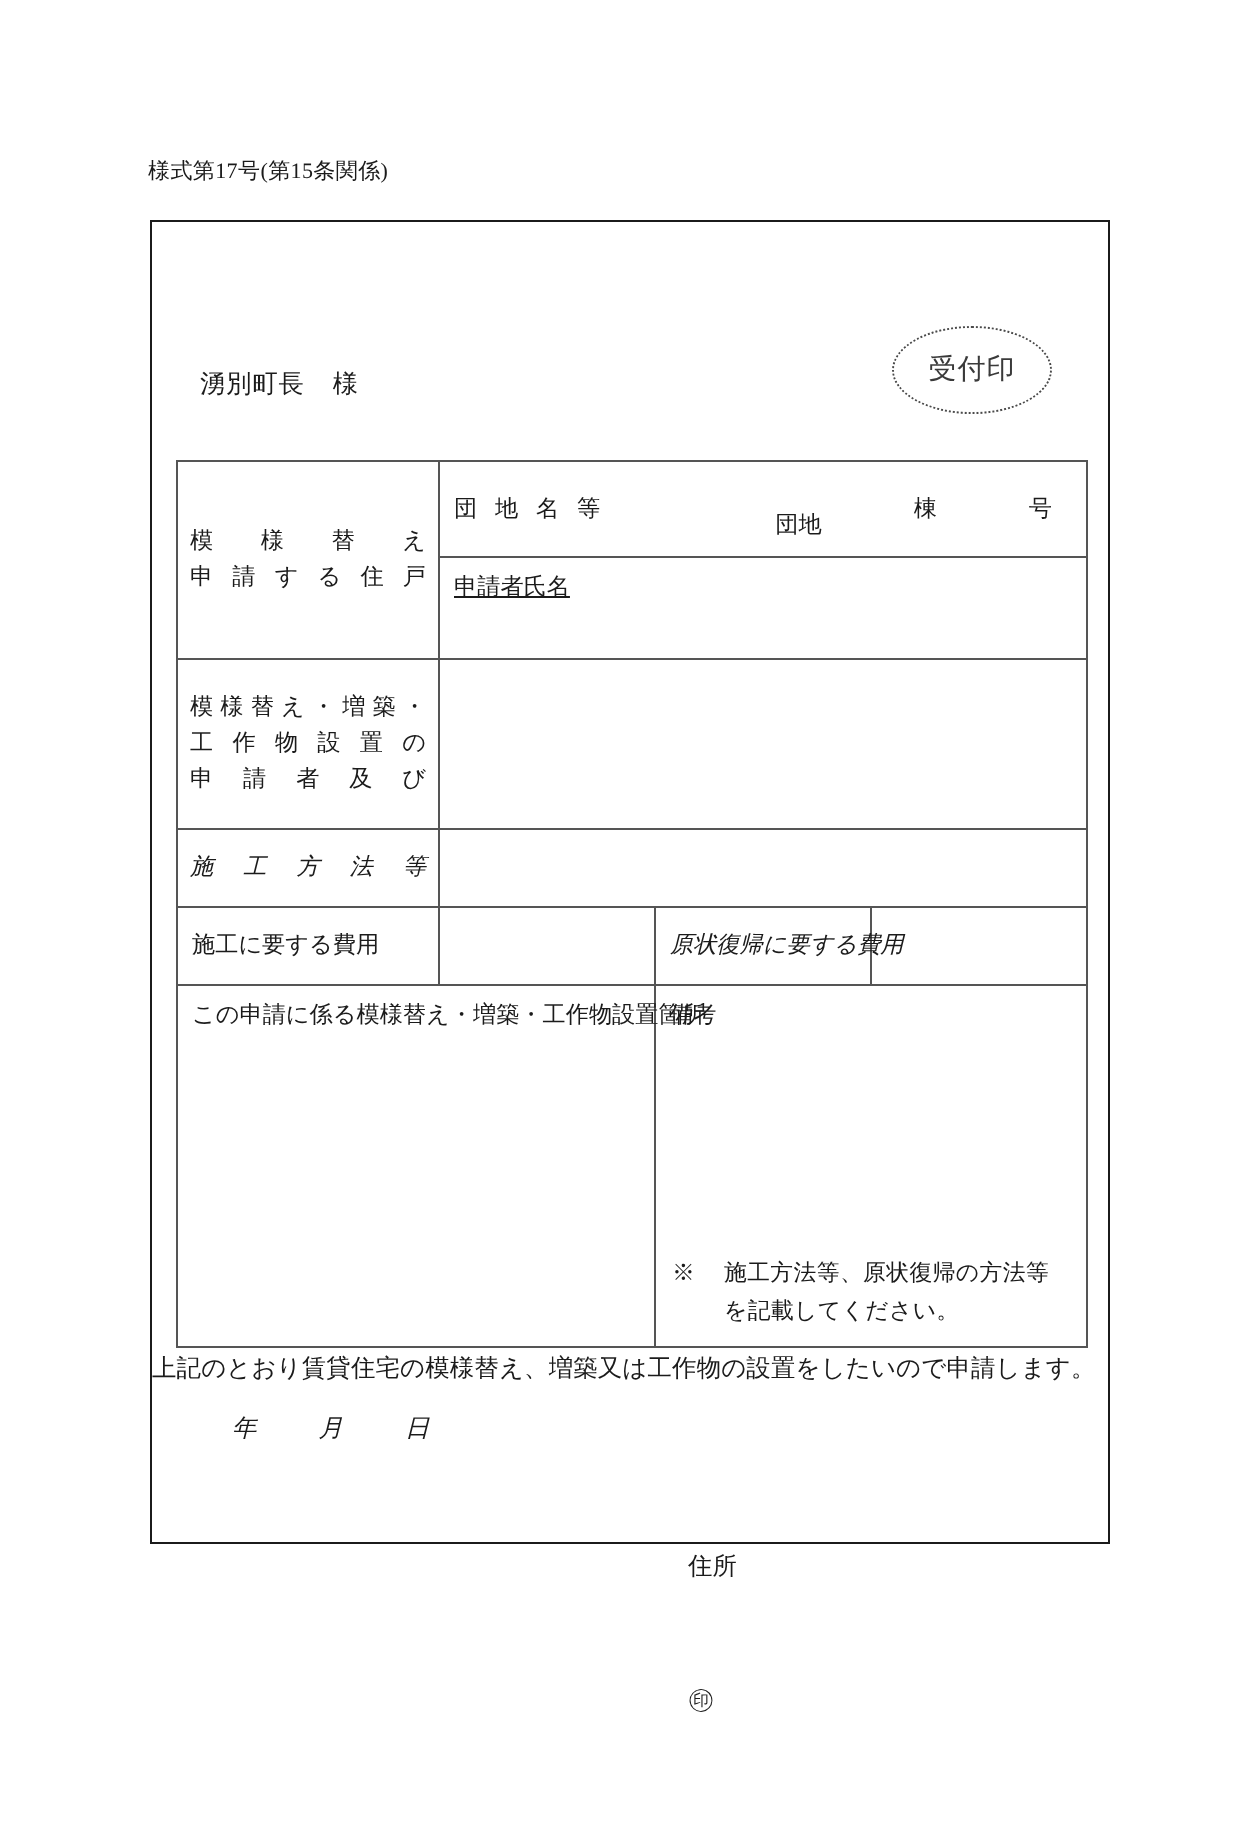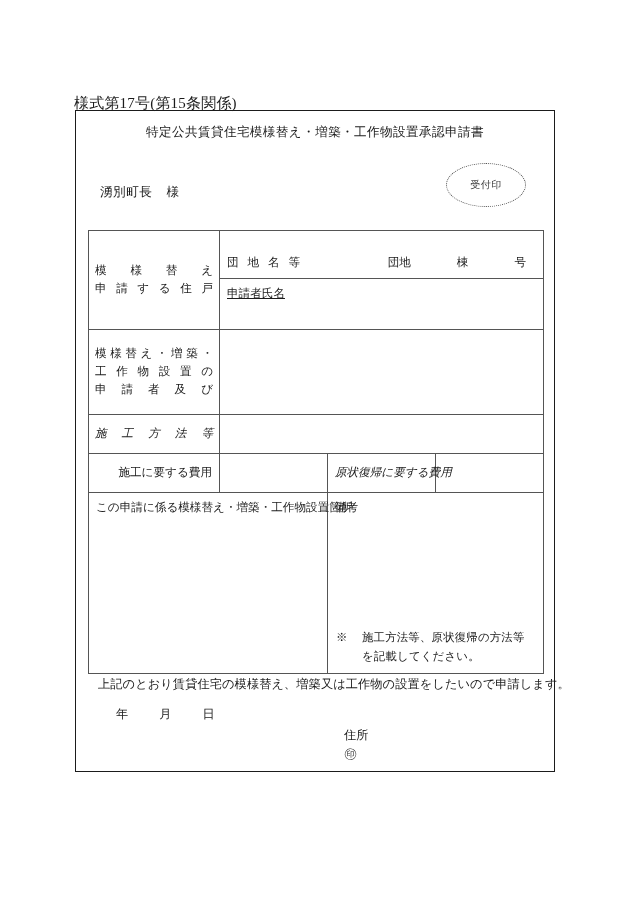--- a/index.html
+++ b/index.html
@@ -13,22 +13,22 @@
     position: relative;
     font-family: "Liberation Serif", "DejaVu Serif", serif;
     color: #1b1b1b;
     -webkit-font-smoothing: antialiased;
   }
 
   
   .form-number {
     position: absolute;
     left: 74px;
-    top: 94px;
-    font-size: 15px;
+    top: 78px;
+    font-size: 11px;
     letter-spacing: 0.2px;
     white-space: nowrap;
   }
 
   
   .doc-frame {
     position: absolute;
     left: 75px;
     top: 110px;
     width: 480px;
@@ -65,21 +65,21 @@
     position: absolute;
     right: 28px;
     top: 52px;
     width: 80px;
     height: 44px;
     border: 1.4px dotted #4a4a4a;
     border-radius: 50%;
     display: flex;
     align-items: center;
     justify-content: center;
-    font-size: 10px;
+    font-size: 14px;
     letter-spacing: 0.5px;
     color: #3a3a3a;
     box-sizing: border-box;
   }
 
   
   .main-table {
     position: absolute;
     left: 12px;
     top: 119px;
@@ -116,34 +116,34 @@
   .plain { display: block; white-space: nowrap; }
 
   td.mid-label {
     vertical-align: middle;
     font-style: italic;
   }
 
   
   .danchi-line {
     display: flex;
-    align-items: flex-end;
+    align-items: center;
     white-space: nowrap;
   }
   .danchi-line .lead { letter-spacing: 3px; }
   .danchi-line .spacer { flex: 1 1 auto; }
   .danchi-line .u1 { margin-right: 46px; margin-top: 17px; }
   .danchi-line .u2 { margin-right: 46px; }
   .danchi-line .u3 { margin-right: 10px; }
 
   .cell-pad-1 { height: 22px; }
   .cell-tall-1 { height: 38px; text-decoration: underline; }
   .cell-purpose { height: 72px; }
   .cell-method  { height: 26px; }
-  .cell-cost    { height: 26px; vertical-align: middle; text-align: right; }
+  .cell-cost    { height: 26px; vertical-align: middle; }
   .cell-area    { height: 168px; }
 
   td.cost-label  { width: 118px; vertical-align: middle; }
   td.cost-val-a  { width: 86px; }
   td.cost-label-b{ width: 142px; vertical-align: middle; font-style: italic; }
   td.cost-val-b  { }
 
   td.area-cell   { width: 285px; }
   td.remark-cell { position: relative; }
 
@@ -163,64 +163,65 @@
     margin-top: -1.6em;
   }
   .remark-note .note-mark {
     display: inline-block;
     width: 26px;
   }
 
   
   .closing {
     position: absolute;
-    left: 22px;
+    left: 0;
     top: 565px;
     font-size: 12.2px;
     letter-spacing: 0.1px;
     white-space: nowrap;
   }
 
   .date-line {
     position: absolute;
     left: 40px;
     top: 595px;
     font-size: 12.2px;
     white-space: nowrap;
+    font-style: italic;
   }
   .date-line span { margin-right: 28px; }
   .date-line span:last-child { margin-right: 0; }
 
   
   .sig-block {
     position: absolute;
     left: 268px;
     top: 615px;
     font-size: 12.2px;
     line-height: 1.5;
   }
   .sig-row {
     display: flex;
     align-items: flex-end;
     white-space: nowrap;
+    margin-top: 48px;
   }
   .sig-row .sig-label { width: 150px; }
   .sig-seal {
     font-size: 13px;
     color: #1b1b1b;
   }
 </style>
 </head>
 <body>
 
 <div class="form-number">様式第17号(第15条関係)</div>
 
 <div class="doc-frame">
 
-  <div class="doc-title">特定公共賃貸住宅模様替え・増築・工作物設置承認申請書</div>
 
   <div class="addressee">
     <span>湧別町長</span><span class="honorific">様</span>
   </div>
 
   <div class="stamp-oval">
     <span>受付印</span>
   </div>
 
   <table class="main-table">

